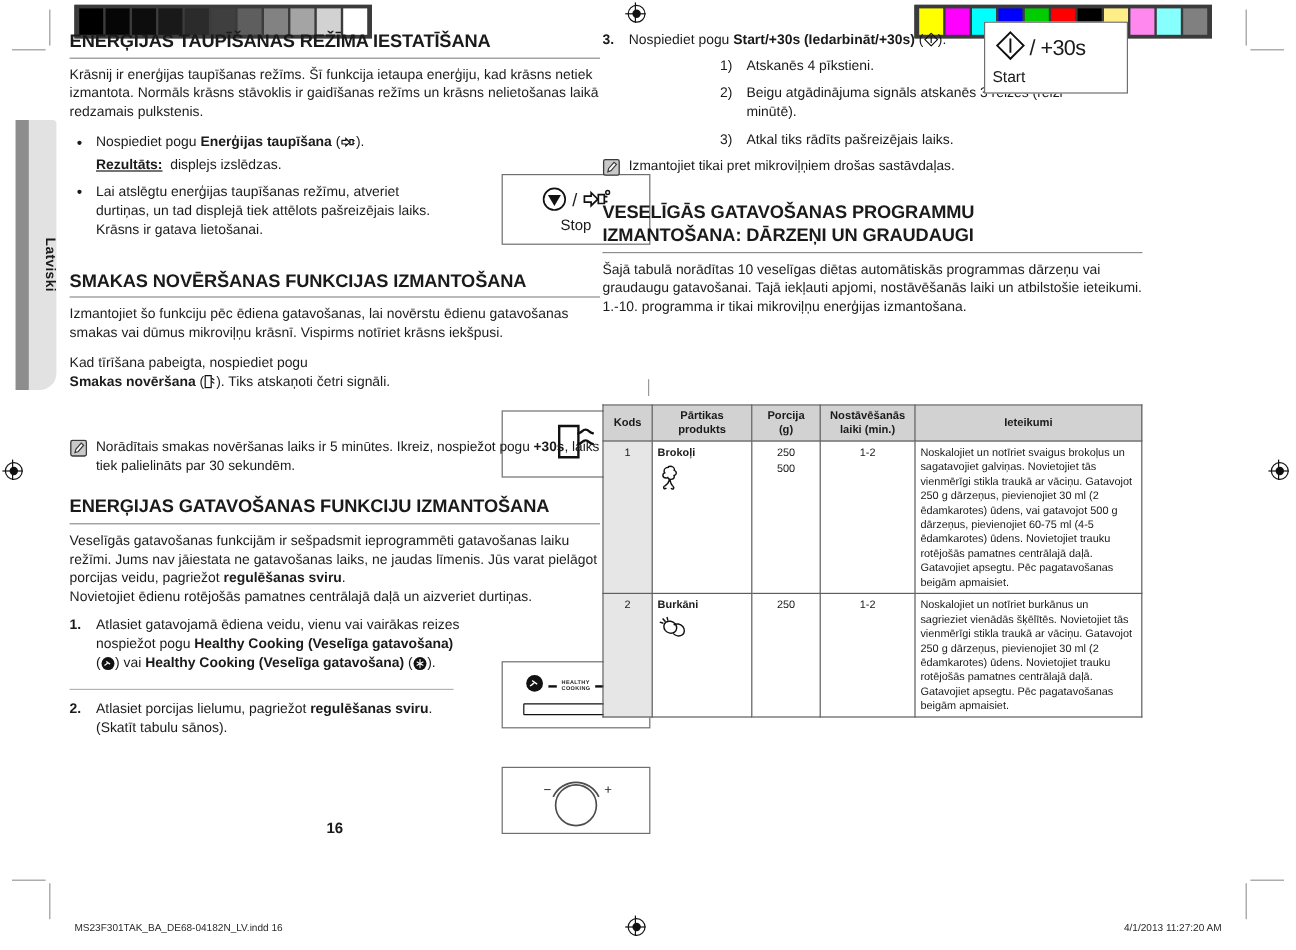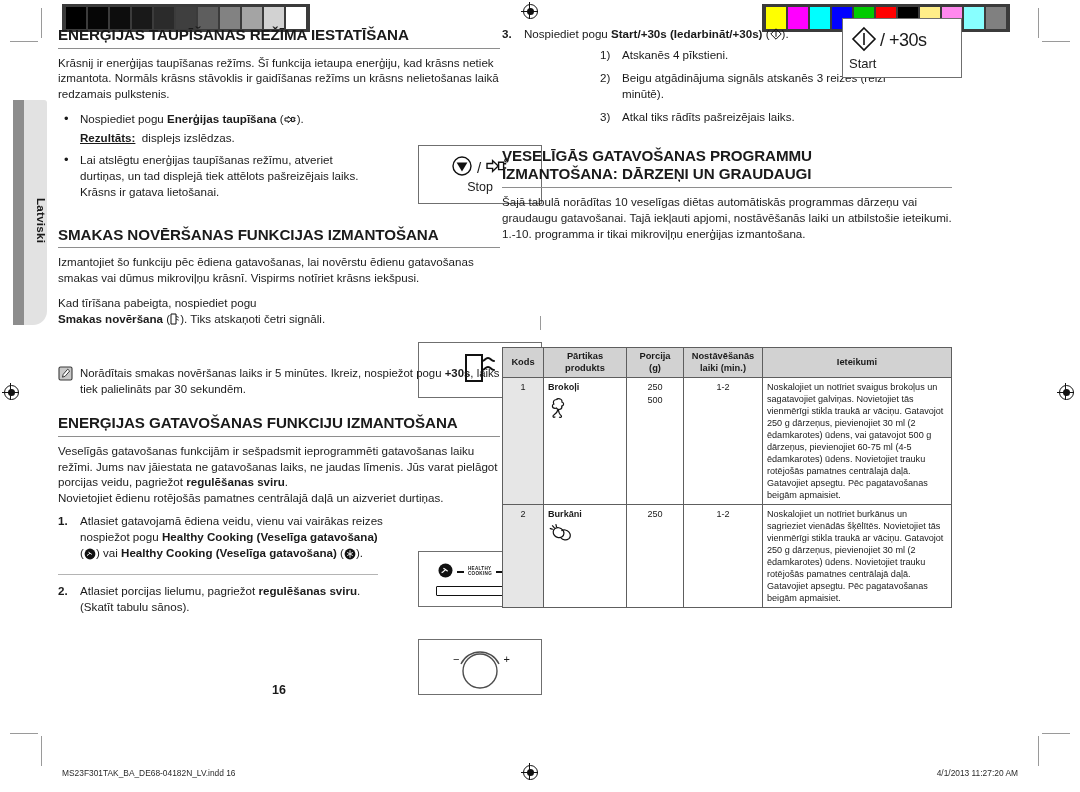--- a/index.html
+++ b/index.html
@@ -347,43 +347,52 @@
 
 
         <ul class="sub-ol" style="margin-left:76px;width:300px;">
           <li><span class="snum">1)</span><span>Atskanēs 4 pīkstieni.</span></li>
           <li><span class="snum">2)</span><span>Beigu atgādinājuma signāls atskanēs 3 reizes (reizi minūtē).</span></li>
           <li><span class="snum">3)</span><span>Atkal tiks rādīts pašreizējais laiks.</span></li>
         </ul>
       </li>
     </ol>
 
-
-    <div class="illus" style="left:340px;top:-8px;width:120px;height:60px;">
+    <div class="note" style="margin-top:5px;">
+      <span class="nicon">
+        <svg width="15" height="15" viewBox="0 0 15 15">
+            <rect x="1" y="1" width="13" height="13" rx="1.5" fill="#c9c9c9" stroke="#3a3a3a" stroke-width="1.1"></rect>
+            <path d="M4.5 11.2 5.2 8.4 9.7 3.2l2 1.8-4.5 5.2z" fill="#fff" stroke="#3a3a3a" stroke-width="1"></path>
+          </svg>
+      </span>
+      <span>Izmantojiet tikai pret mikroviļņiem drošas sastāvdaļas.</span>
+    </div>
+
+    <div class="illus" style="left:318px;top:-8px;width:120px;height:60px;">
       <div style="display:flex;flex-direction:column;align-items:flex-start;padding-left:8px;width:100%;box-sizing:border-box;">
         <div class="startrow">
           <span>
             <svg width="26" height="26" viewBox="0 0 26 26">
                 <path d="M13 2 24 13 13 24 2 13z" fill="none" stroke="#111" stroke-width="1.6"></path>
                 <path d="M13 7v12" stroke="#111" stroke-width="1.6"></path>
               </svg>
           </span>
           <span class="startplus">/ +30s</span>
         </div>
         <span class="startlabel">Start</span>
       </div>
     </div>
 
     <h2 class="sec" style="margin-top:22px;">
       <span>VESELĪGĀS GATAVOŠANAS PROGRAMMU</span><br>
       <span>IZMANTOŠANA: DĀRZEŅI UN GRAUDAUGI</span>
     </h2>
     <p class="body" style="margin-bottom:7px;">Šajā tabulā norādītas 10 veselīgas diētas automātiskās programmas dārzeņu vai graudaugu gatavošanai. Tajā iekļauti apjomi, nostāvēšanās laiki un atbilstošie ieteikumi. 1.-10. programma ir tikai mikroviļņu enerģijas izmantošana.</p>
 
-    <table id="prog-table" style="top:321px;">
+    <table id="prog-table" style="top:311px;">
       <thead>
         <tr>
           <th><span>Kods</span></th>
           <th><span>Pārtikas</span><br><span>produkts</span></th>
           <th><span>Porcija</span><br><span>(g)</span></th>
           <th><span>Nostāvēšanās</span><br><span>laiki (min.)</span></th>
           <th><span>Ieteikumi</span></th>
         </tr>
       </thead>
       <tbody>

